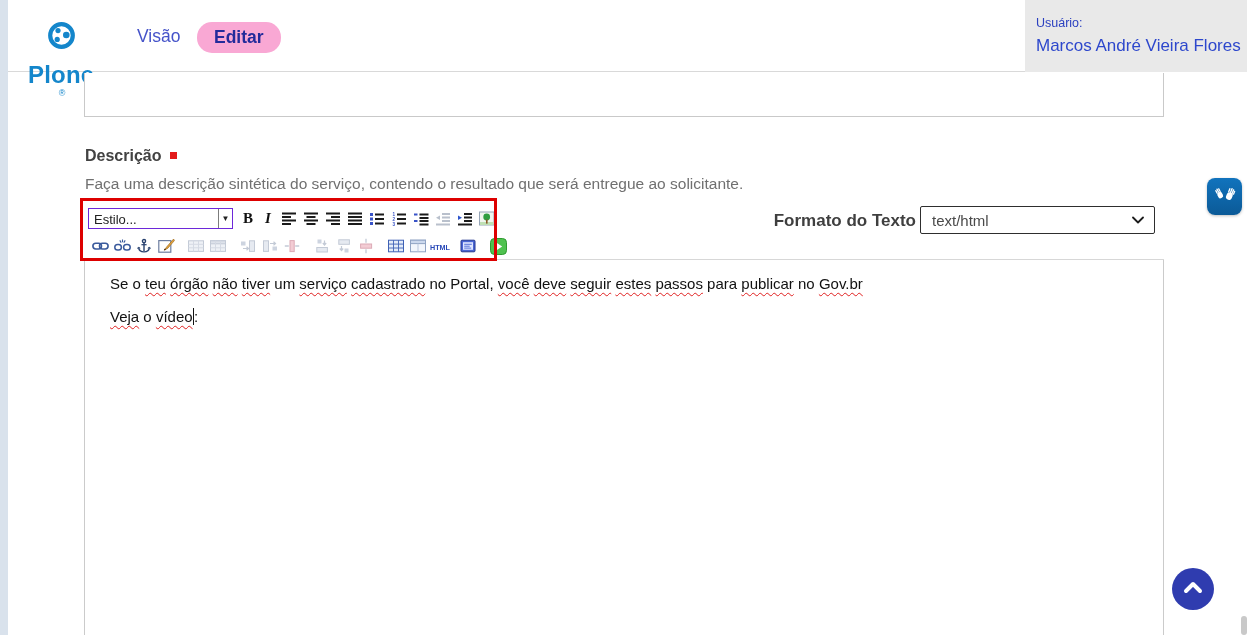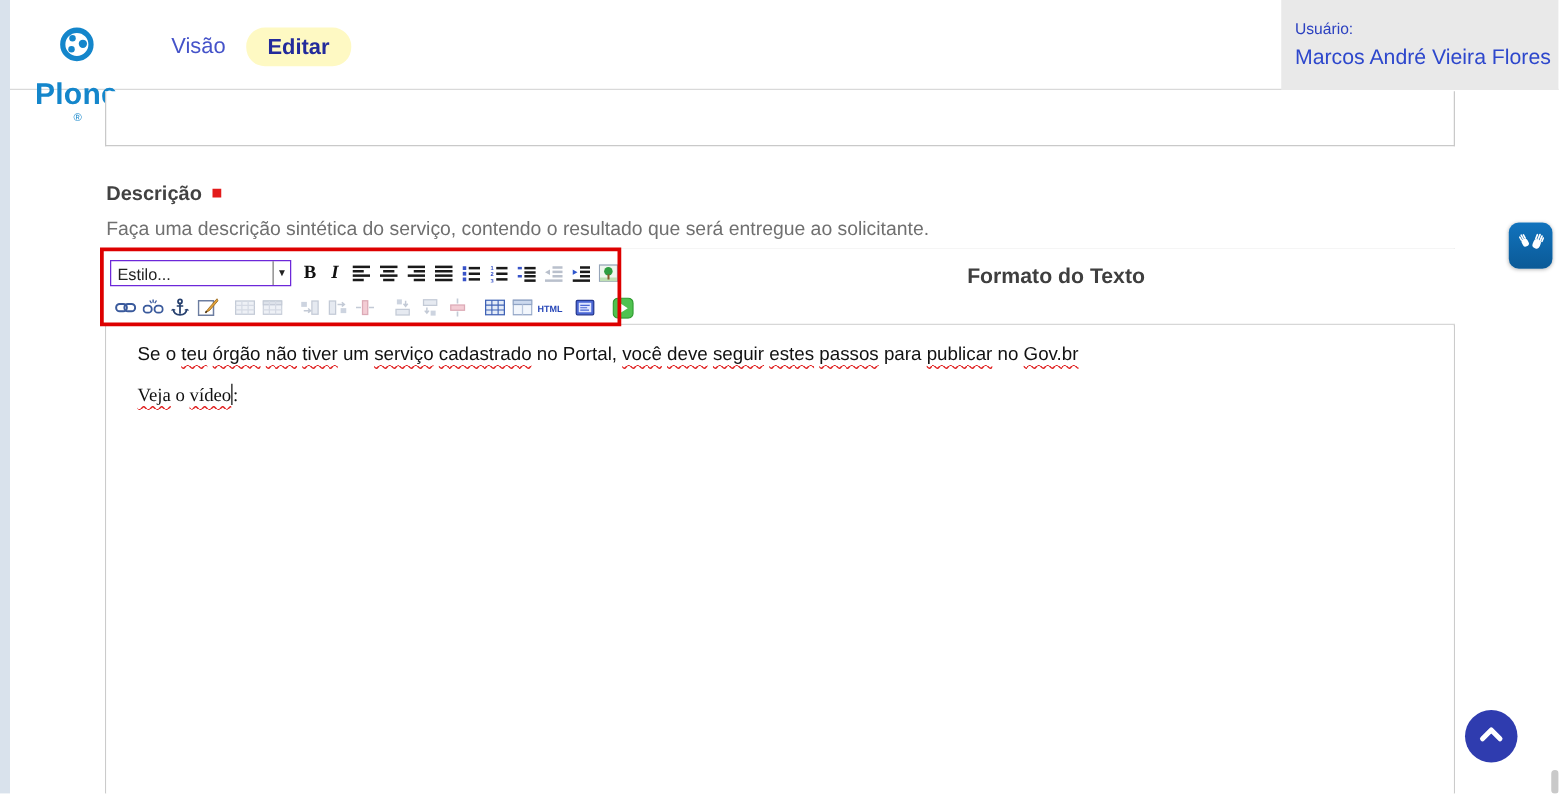--- a/index.html
+++ b/index.html
@@ -8,21 +8,21 @@
 
   
   .left-strip { position:absolute; left:0; top:0; width:8px; height:635px; background:#d9e2ec; }
 
   
   .header { position:absolute; left:8px; top:0; width:1239px; height:72px; background:#fff; border-bottom:1px solid #d9d9d9; }
   .logo { position:absolute; left:20px; top:21px; display:flex; align-items:center; gap:7px; cursor:pointer;flex-direction:column; }
   .logo-text { font-size:24px; font-weight:bold; color:#1486cb; letter-spacing:.2px; }
   .logo-reg { font-size:9px; color:#1486cb; vertical-align:super; position:relative; top:-8px; left:1px; }
   .nav-visao { position:absolute; left:129px; top:26px; font-size:17.5px; color:#4553c9; cursor:pointer; }
-  .nav-editar { position:absolute; left:189px; top:22px; background:#fef9c3; border-radius:15px; padding:5px 17px; font-size:17.5px; font-weight:bold; color:#232b9b; cursor:pointer; }
+  .nav-editar { position:absolute; left:189px; top:22px; background:#f9a8d4; border-radius:15px; padding:5px 17px; font-size:17.5px; font-weight:bold; color:#232b9b; cursor:pointer; }
   .user-box { position:absolute; right:0; top:0; width:222px; height:72px; background:#e9e9e9; padding:16px 0 0 11px; cursor:pointer; }
   .user-label { font-size:12.5px; color:#2b40c0; }
   .user-name { font-size:17px; color:#2d47cc; margin-top:6px; white-space:nowrap; }
   .user-caret { font-size:12px; color:#2d47cc; margin-left:4px; }
 
   
   .prev-textarea { position:absolute; left:84px; top:73px; width:1080px; height:44px; background:#fff;
     border:1px solid #c9c9c9; border-top:none; resize:none; outline:none; }
 
   
@@ -53,21 +53,21 @@
 
   
   .format-label { position:absolute; left:700px; top:211px; width:216px; text-align:right; font-size:17px; font-weight:bold; color:#3f3f3f; }
   .format-select { position:absolute; left:920px; top:206px; width:235px; height:28px; border:1.5px solid #2e2e2e; border-radius:2px; background:#fff; display:flex; align-items:center; cursor:pointer; }
   .fs-text { flex:1; font-size:15px; color:#4a4a4a; padding-left:11px; }
   .fs-chev { margin-right:10px; display:flex; }
 
   
   .editor-body { position:absolute; left:85px; top:261px; width:1078px; height:374px; background:#fff; padding:13px 20px 0 25px; cursor:text; }
   .rt-line { font-size:15px; color:#111; white-space:pre-wrap; line-height:20px; }
-  .rt-line + .rt-line { margin-top:13px;font-family:Liberation Serif, serif; }
+  .rt-line + .rt-line { margin-top:13px; }
   .miss { text-decoration:underline; text-decoration-style:wavy; text-decoration-color:#e02020; text-decoration-thickness:1px; text-underline-offset:3px; }
   .caret { display:inline-block; width:1.5px; height:17px; background:#111; vertical-align:-3px; }
 
   
   .vlibras-btn { position:absolute; left:1207px; top:178px; width:35px; height:37px; border-radius:8px;
     background:linear-gradient(180deg,#1173bd,#0b5a97); display:flex; align-items:center; justify-content:center; cursor:pointer; box-shadow:0 1px 3px rgba(0,0,0,.25); }
   .scrolltop-btn { position:absolute; left:1172px; top:568px; width:42px; height:42px; border-radius:50%;
     background:#2f3caf; display:flex; align-items:center; justify-content:center; cursor:pointer; }
   .scroll-thumb { position:absolute; left:1241px; top:616px; width:6px; height:19px; background:#c9c9c9; border-radius:3px; }
 </style>
@@ -342,20 +342,28 @@
         <svg width="17" height="17" viewBox="0 0 17 17">
           <rect x="0.5" y="0.5" width="16" height="16" rx="4" fill="#4fc24f" stroke="#2f9a30"></rect>
           <polygon points="6.2,4.6 12.2,8.5 6.2,12.4" fill="#fff"></polygon>
         </svg>
       </span>
   </div>
 
   <div class="red-box"></div>
 
   <div class="format-label">Formato do Texto</div>
+  <div class="format-select">
+    <span class="fs-text">text/html</span>
+    <span class="fs-chev">
+      <svg width="12" height="8" viewBox="0 0 12 8">
+          <polyline points="1,1.5 6,6.5 11,1.5" fill="none" stroke="#1c1c1c" stroke-width="1.8" stroke-linecap="round" stroke-linejoin="round"></polyline>
+        </svg>
+    </span>
+  </div>
 
   <div class="editor-body">
     <div class="rt-line"><span>Se o </span><span class="miss">teu</span><span> </span><span class="miss">órgão</span><span> </span><span class="miss">não</span><span> </span><span class="miss">tiver</span><span> um </span><span class="miss">serviço</span><span> </span><span class="miss">cadastrado</span><span> no Portal, </span><span class="miss">você</span><span> </span><span class="miss">deve</span><span> </span><span class="miss">seguir</span><span> </span><span class="miss">estes</span><span> </span><span class="miss">passos</span><span> para </span><span class="miss">publicar</span><span> no </span><span class="miss">Gov.br</span></div>
     <div class="rt-line"><span class="miss">Veja</span><span> o </span><span class="miss">vídeo</span><span class="caret"></span><span>:</span></div>
   </div>
 
   <div class="vlibras-btn">
     <span>
       <svg width="24" height="24" viewBox="0 0 24 24" fill="#ffffff">
         <g transform="rotate(-28 7 12)">

